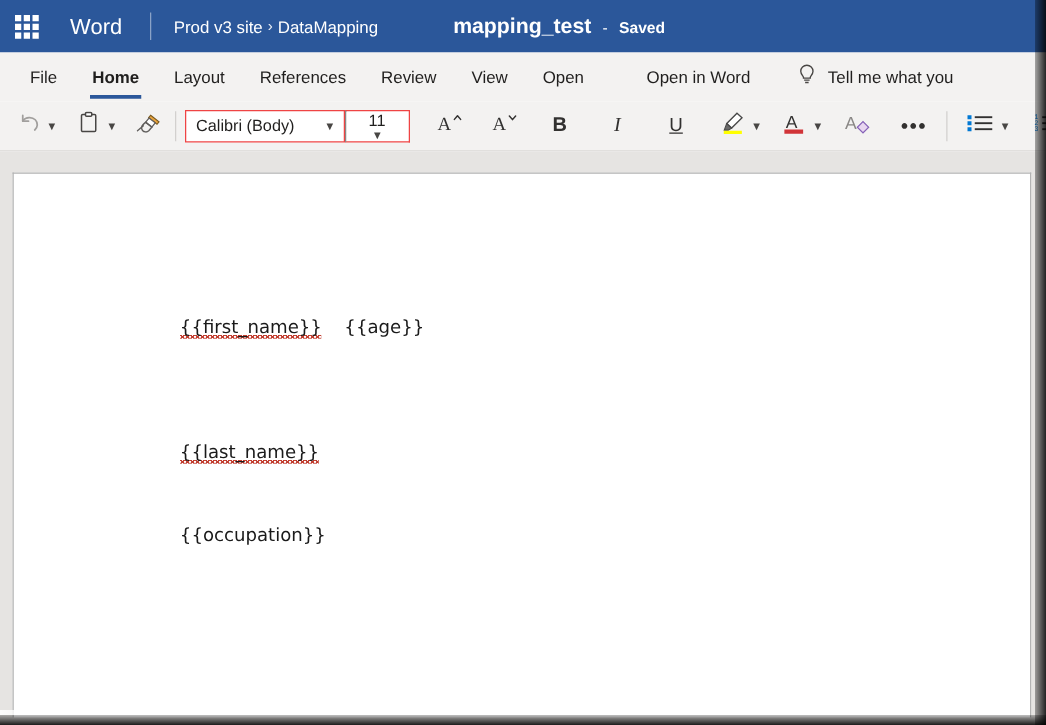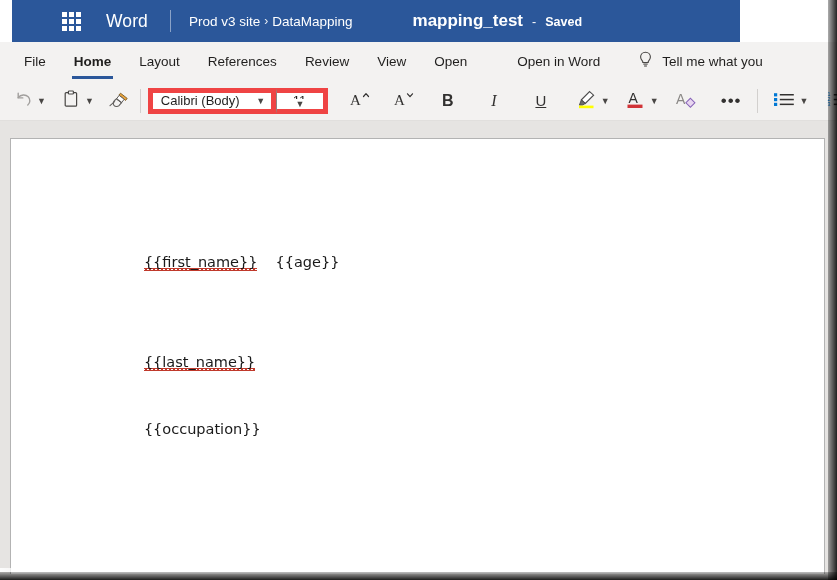--- a/index.html
+++ b/index.html
@@ -15,28 +15,27 @@
     position: relative;
     width: 837px;
     height: 580px;
     overflow: hidden;
     background: #ffffff;
   }
 
   
   .titlebar {
     position: absolute;
-    left: 12px; top: 0;
-    width: 728px; height: 42px;
+    left: 0; top: 0;
+    width: 837px; height: 42px;
     background: #2b579a;
     display: flex;
     align-items: center;
     color: #ffffff;
     overflow: hidden;
-    padding-left: 38px;
   }
 
   .waffle {
     width: 42px; height: 42px;
     display: flex; align-items: center; justify-content: center;
     flex: 0 0 auto;
     cursor: pointer;
   }
   .waffle-grid {
     display: grid;
@@ -182,21 +181,21 @@
   .vdiv {
     width: 1px; height: 24px;
     background: #d2d0ce;
     margin: 0 7px;
     flex: 0 0 auto;
   }
 
   .combo {
     height: 26px;
     background: #ffffff;
-    border: 5px solid #ef4444;
+    border: 1px solid #ef4444;
     display: flex;
     align-items: center;
     flex: 0 0 auto;
   }
   .combo .val {
     font-size: 13px;
     color: #201f1e;
     padding: 0 8px;
     white-space: nowrap;
     overflow: hidden;

